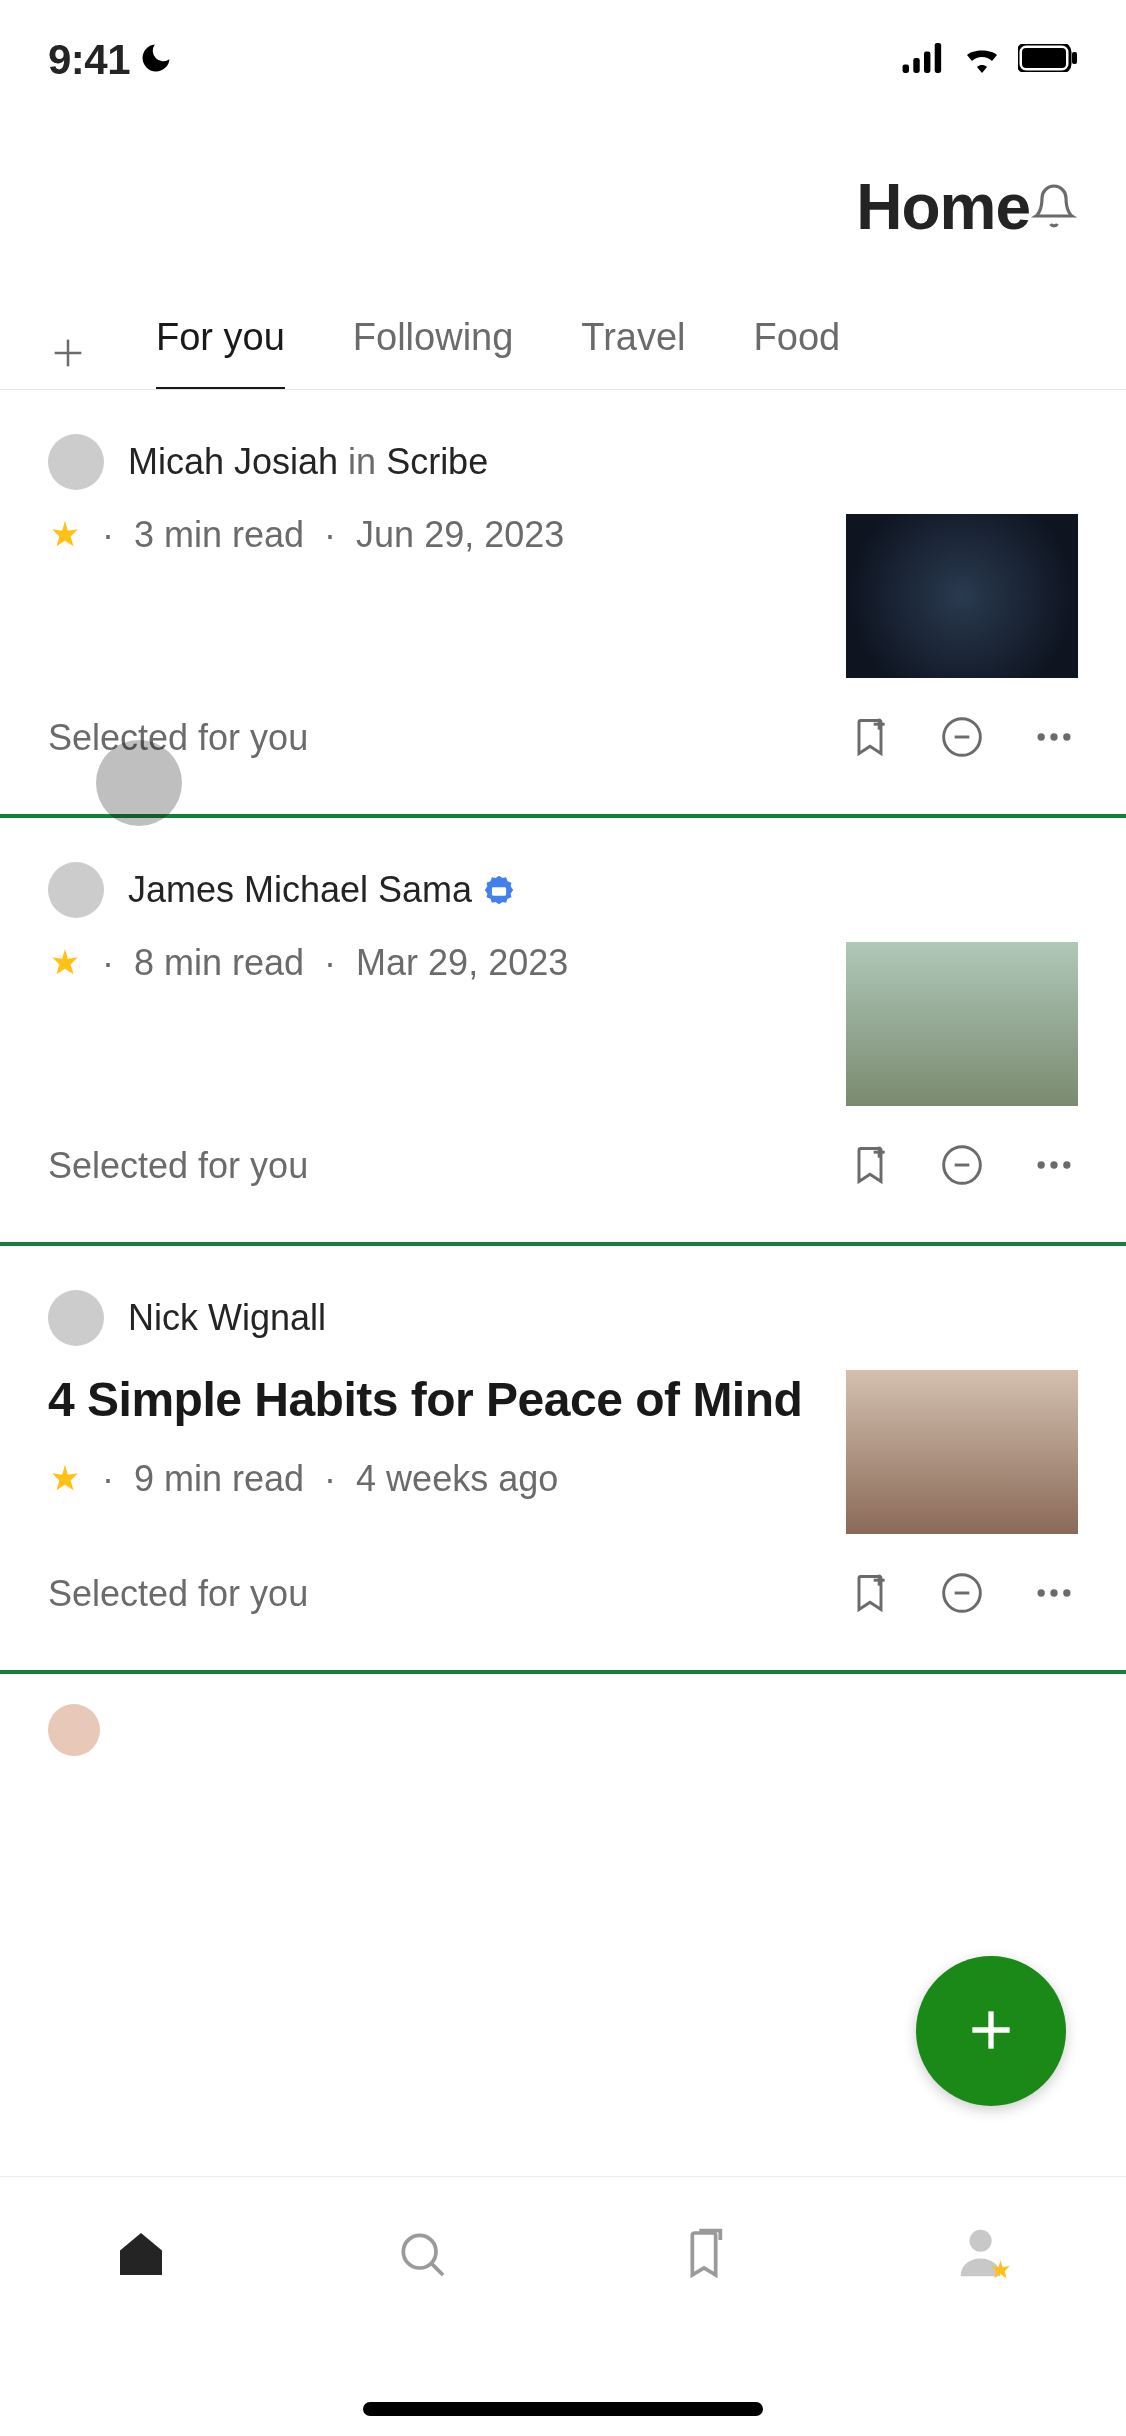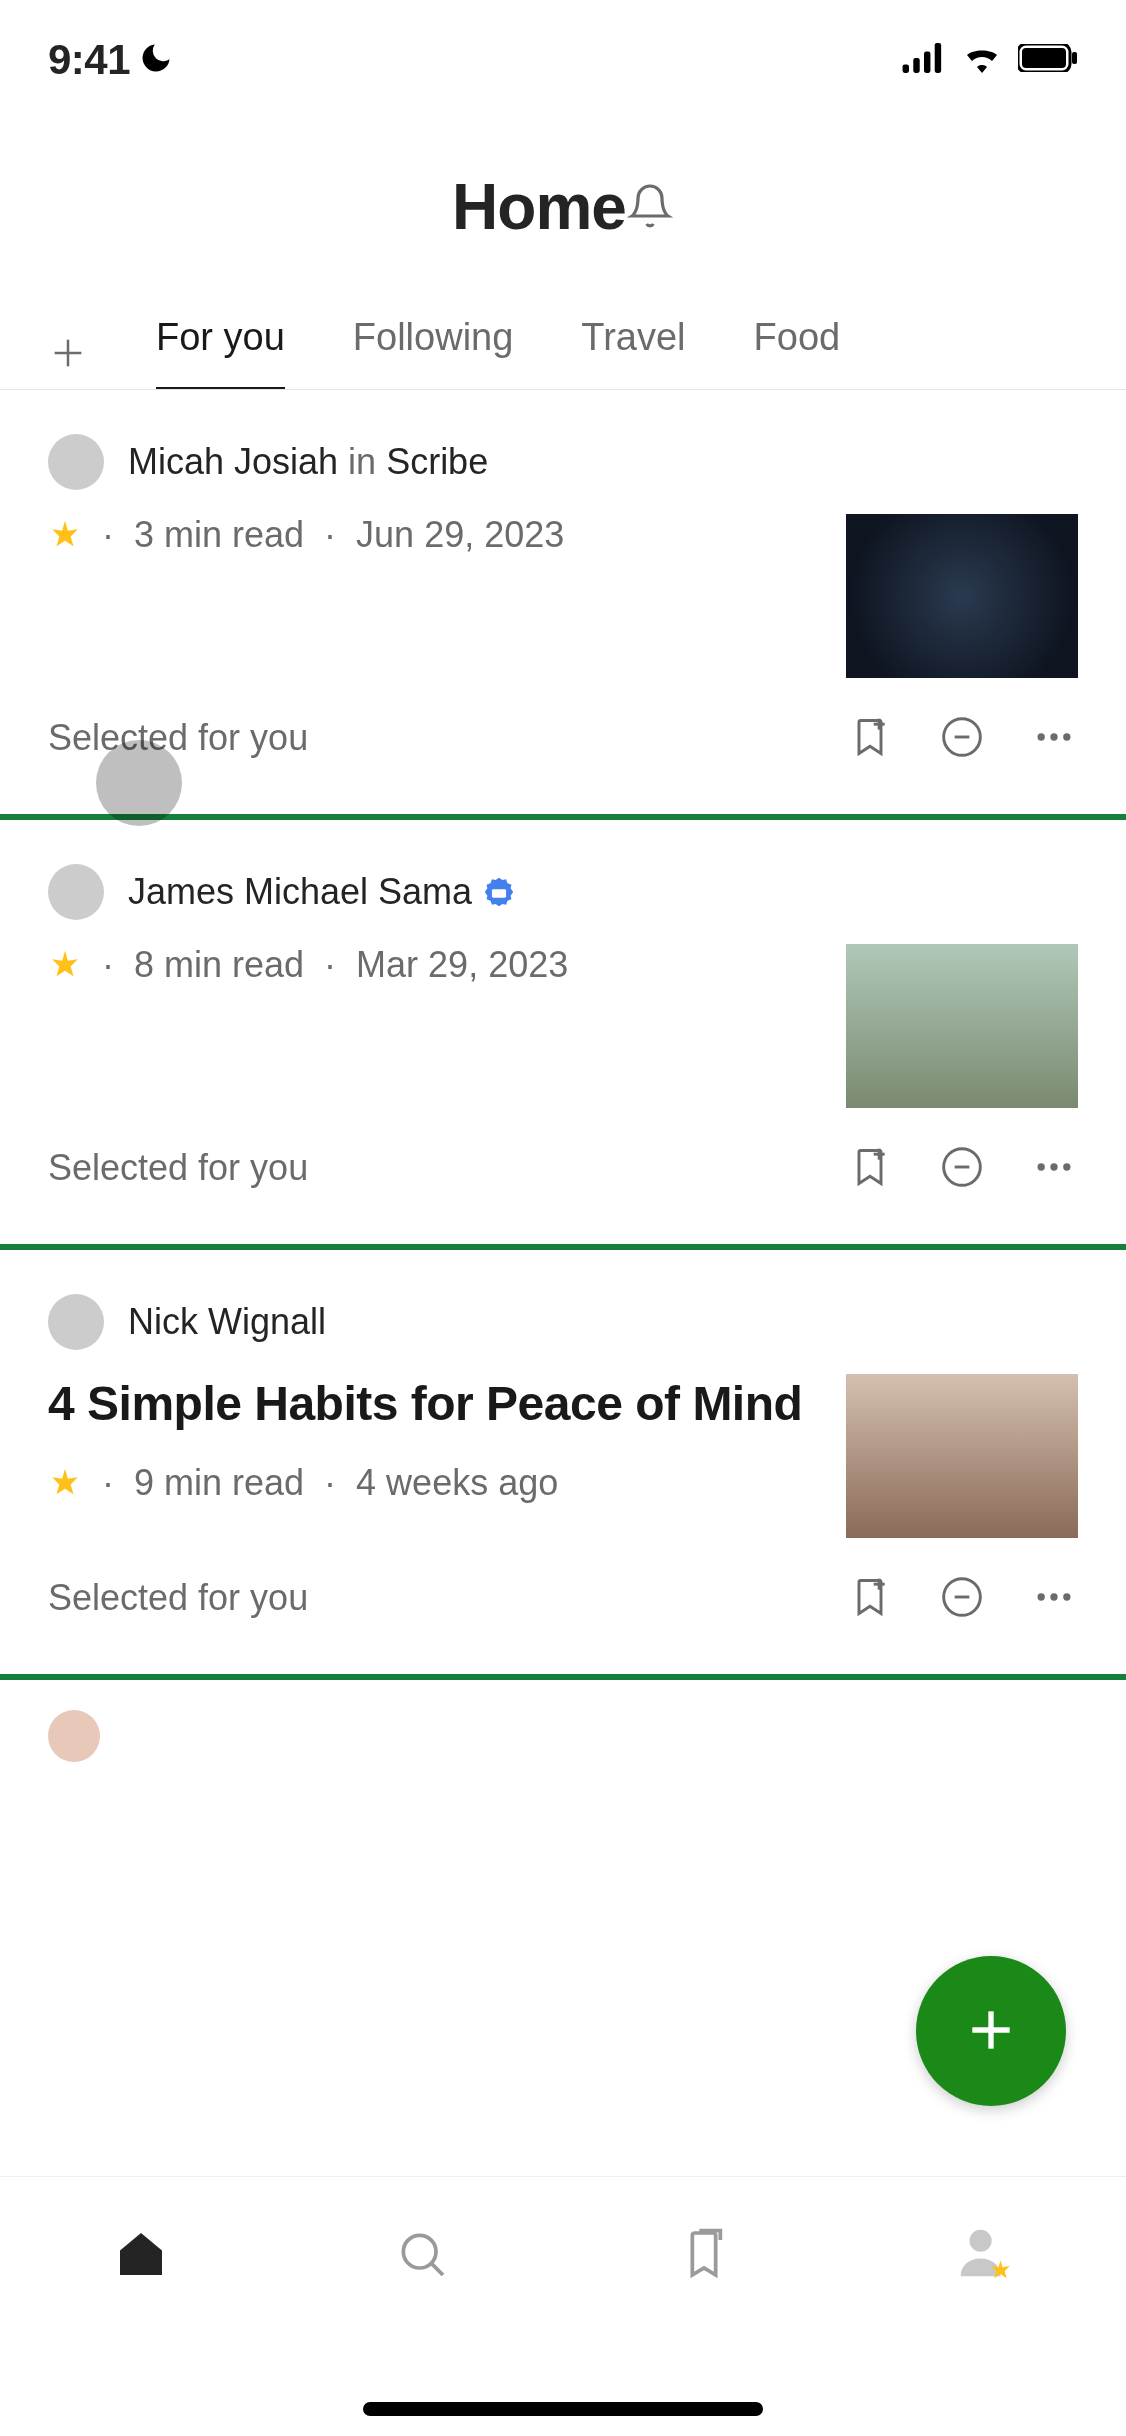--- a/index.html
+++ b/index.html
@@ -21,21 +21,21 @@
   padding: 30px 48px 0 48px;
   height: 90px;
 }
 .status-left { display: flex; align-items: center; gap: 8px; }
 .status-time { font-size: 42px; font-weight: 700; letter-spacing: -0.5px; }
 .status-right { display: flex; align-items: center; gap: 16px; }
 
 
 .header {
   display: flex;
-  justify-content: center;
+  justify-content: flex-end;
   align-items: center;
   padding: 80px 48px 40px 48px;
 }
 .header-title { font-size: 64px; font-weight: 800; letter-spacing: -1px; color: #242424; }
 .bell-btn { width: 48px; height: 48px; display: flex; align-items: center; justify-content: center; background: none; border: none; }
 
 
 .tabs {
   display: flex;
   align-items: center;
@@ -51,21 +51,21 @@
   padding-bottom: 28px;
   border-bottom: 2px solid transparent;
   white-space: nowrap;
 }
 .tab.active { color: #191919; border-bottom-color: #191919; }
 
 
 .feed { }
 .card {
   padding: 44px 48px 52px 48px;
-  border-bottom: 6px solid #15803d;
+  border-bottom: 4px solid #15803d;
 }
 .card-head {
   display: flex;
   align-items: center;
   gap: 24px;
   margin-bottom: 24px;
 }
 .avatar {
   width: 56px;
   height: 56px;

